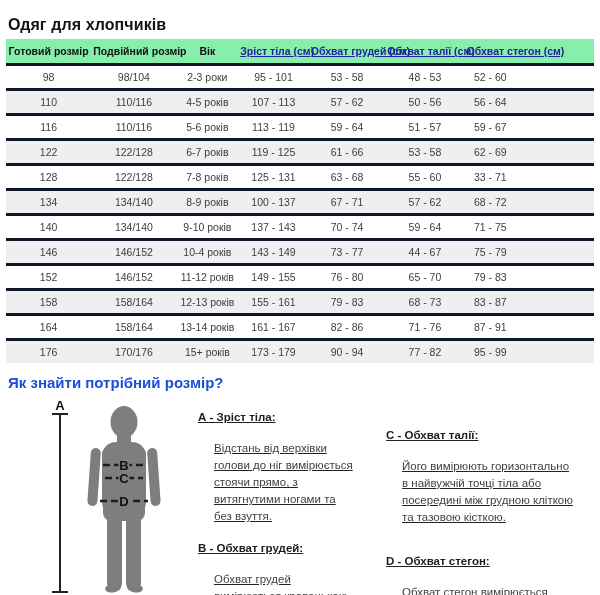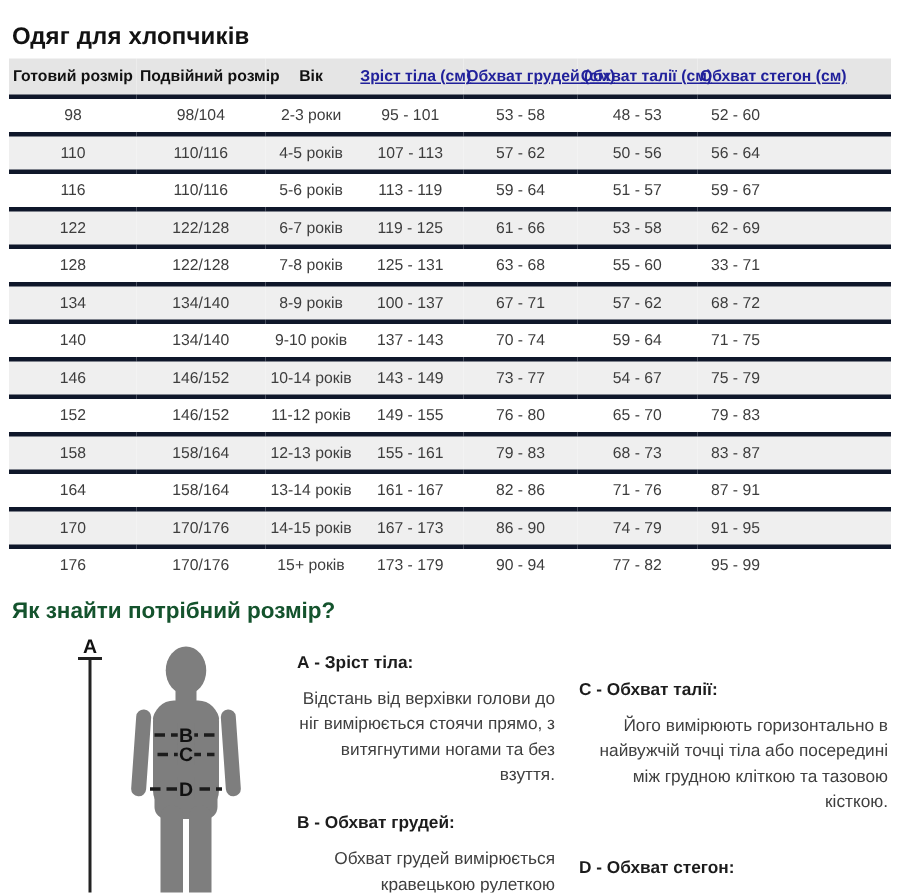--- a/index.html
+++ b/index.html
@@ -9,29 +9,29 @@
     font-family: "Liberation Sans", "DejaVu Sans", sans-serif;
     color: #222;
   }
   .page { width: 600px; }
 
   h1.page-title {
     font-size: 16px; line-height: 17px; font-weight: bold; color: #121212;
     margin: 16px 0 6px 8px; letter-spacing: 0.1px;
   }
   h2.section-heading {
-    font-size: 15px; line-height: 18px; font-weight: bold; color: #14532d;
+    font-size: 15px; line-height: 18px; font-weight: bold; color: #1d4ed8;
     margin: 11px 0 0 8px;
   }
 
   table.size-table {
     border-collapse: collapse; table-layout: fixed;
     width: 588px; margin: 0 6px;
   }
-  .size-table thead tr { background: #e5e5e5; }
+  .size-table thead tr { background: #86efac; }
   .size-table th {
     font-size: 10.5px; line-height: 12px; font-weight: bold; color: #111;
     text-align: center; padding: 6px 2px; white-space: nowrap;
   }
   .size-table th.link { color: #21219b; text-decoration: underline; cursor: pointer; }
   .size-table tbody tr { border-top: 3px solid #0f172a; }
   .size-table tbody tr:nth-child(even) { background: #efefef; }
   .size-table td {
     font-size: 10.5px; line-height: 12px; color: #3d3d3d;
     text-align: center; padding: 5px 2px; white-space: nowrap;
@@ -41,23 +41,23 @@
   .guide { display: flex; margin-top: 8px; padding: 0 8px; height: 200px; overflow: hidden; }
   .guide .figure { flex: none; width: 150px; margin-left: 24px; }
   .guide .col { }
   .guide .col.left  { flex: none; width: 172px; margin-left: 16px; padding-top: 10px; }
   .guide .col.right { flex: 1; margin-left: 16px; padding-top: 28px; }
   .guide h3 {
     font-size: 11.5px; line-height: 14px; font-weight: bold; color: #1c1c1c;
     margin: 0 0 9px 0;
   }
   .guide p {
-    font-size: 11.5px; line-height: 17px; color: #3f3f3f; margin: 0; text-align: right;
-  }
-  .guide .block { margin-bottom: 16px; }
+    font-size: 11.5px; line-height: 17px; color: #3f3f3f; margin: 16px;
+  }
+  .guide .block { margin-bottom: 16px; text-decoration: underline; }
   .guide .col.right .block { margin-bottom: 28px; }
 </style>
 </head>
 <body>
 
 <div class="page">
 
   <h1 class="page-title">Одяг для хлопчиків</h1>
 
   <table class="size-table">
@@ -141,24 +141,24 @@
           <td>134/140</td>
           <td>9-10 років</td>
           <td>137 - 143</td>
           <td>70 - 74</td>
           <td>59 - 64</td>
           <td>71 - 75</td>
         </tr>
         <tr>
           <td>146</td>
           <td>146/152</td>
-          <td>10-14 років</td>
+          <td>10-4 років</td>
           <td>143 - 149</td>
           <td>73 - 77</td>
-          <td>54 - 67</td>
+          <td>44 - 67</td>
           <td>75 - 79</td>
         </tr>
         <tr>
           <td>152</td>
           <td>146/152</td>
           <td>11-12 років</td>
           <td>149 - 155</td>
           <td>76 - 80</td>
           <td>65 - 70</td>
           <td>79 - 83</td>
@@ -173,29 +173,20 @@
           <td>83 - 87</td>
         </tr>
         <tr>
           <td>164</td>
           <td>158/164</td>
           <td>13-14 років</td>
           <td>161 - 167</td>
           <td>82 - 86</td>
           <td>71 - 76</td>
           <td>87 - 91</td>
-        </tr>
-        <tr>
-          <td>170</td>
-          <td>170/176</td>
-          <td>14-15 років</td>
-          <td>167 - 173</td>
-          <td>86 - 90</td>
-          <td>74 - 79</td>
-          <td>91 - 95</td>
         </tr>
         <tr>
           <td>176</td>
           <td>170/176</td>
           <td>15+ років</td>
           <td>173 - 179</td>
           <td>90 - 94</td>
           <td>77 - 82</td>
           <td>95 - 99</td>
         </tr>

